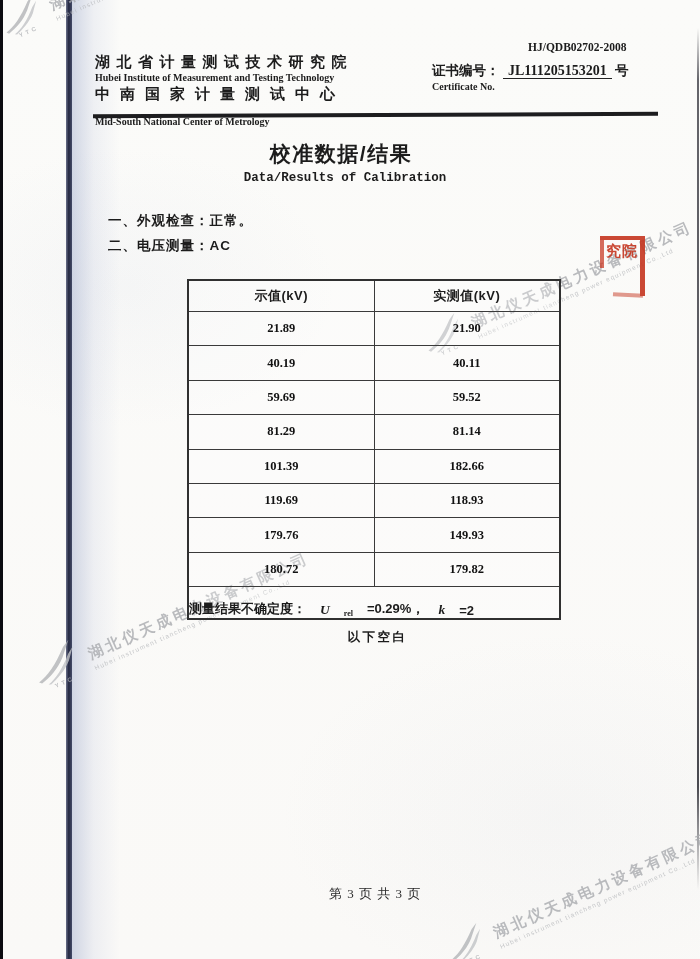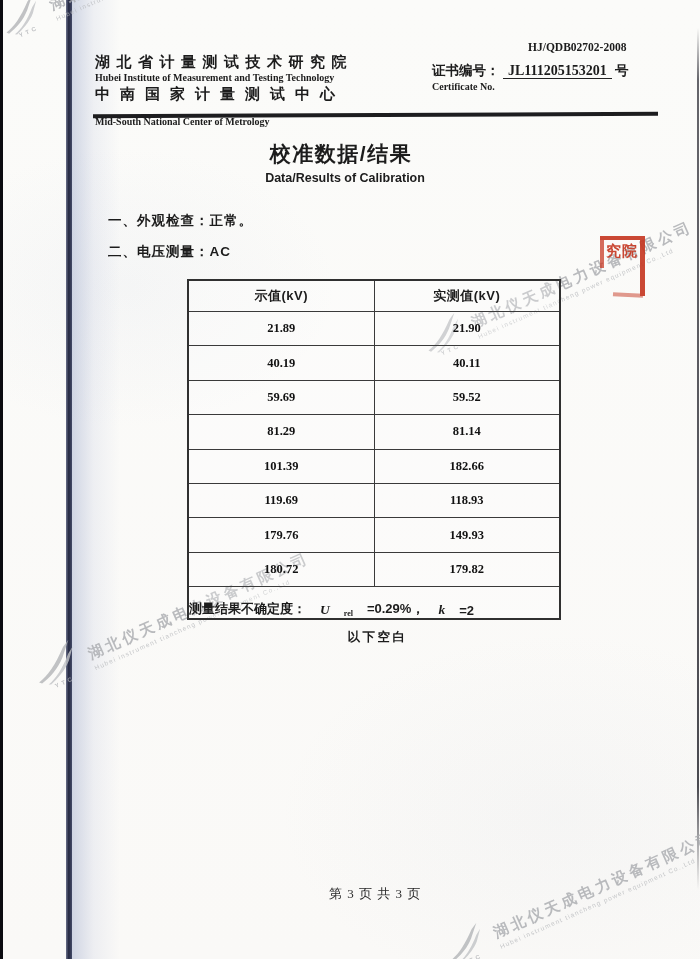--- a/index.html
+++ b/index.html
@@ -40,25 +40,25 @@
   .doc-code{position:absolute;left:528px;top:41px;font-size:11.5px;font-weight:bold;font-family:"Liberation Serif",serif;}
   .cert-line{position:absolute;left:432px;top:62px;font-size:13.5px;font-weight:bold;font-family:"Liberation Serif",serif;white-space:nowrap;}
   .cert-num{border-bottom:1.4px solid #222;padding:0 5px;font-size:14px;}
   .cert-en{position:absolute;left:432px;top:81px;font-size:10px;font-weight:bold;font-family:"Liberation Serif",serif;}
   .hdr-rule{position:absolute;left:93px;top:113px;width:565px;height:4px;background:#1d1d1f;transform:rotate(-0.25deg);}
 
   
   .title-cn{position:absolute;left:176px;top:140px;width:330px;text-align:center;
     font-size:21px;font-weight:bold;letter-spacing:1.5px;}
   .title-en{position:absolute;left:180px;top:171px;width:330px;text-align:center;
-    font-size:12.5px;font-weight:bold;}
+    font-size:12.5px;font-weight:bold;font-family:Liberation Mono, monospace;}
 
   
   .sec-1{position:absolute;left:108px;top:212px;font-size:13.5px;font-weight:bold;letter-spacing:1px;}
-  .sec-2{position:absolute;left:108px;top:243px;font-size:13.5px;font-weight:bold;letter-spacing:1px;}
+  .sec-2{position:absolute;left:108px;top:237px;font-size:13.5px;font-weight:bold;letter-spacing:1px;}
 
   
   .tbl{position:absolute;left:187px;top:279px;width:370px;border:2px solid #303030;
        background:rgba(255,255,255,.25);z-index:2;}
   .tbl-head,.tbl-row{display:flex;border-bottom:1.4px solid #3a3a3a;}
   .tbl-head{height:30px;}
   .tbl-row{height:33.4px;}
   .cell{flex:1;display:flex;align-items:center;justify-content:center;}
   .cell.rightcol{border-left:1.4px solid #3a3a3a;}
   .th{font-size:13px;font-weight:bold;letter-spacing:.5px;}

